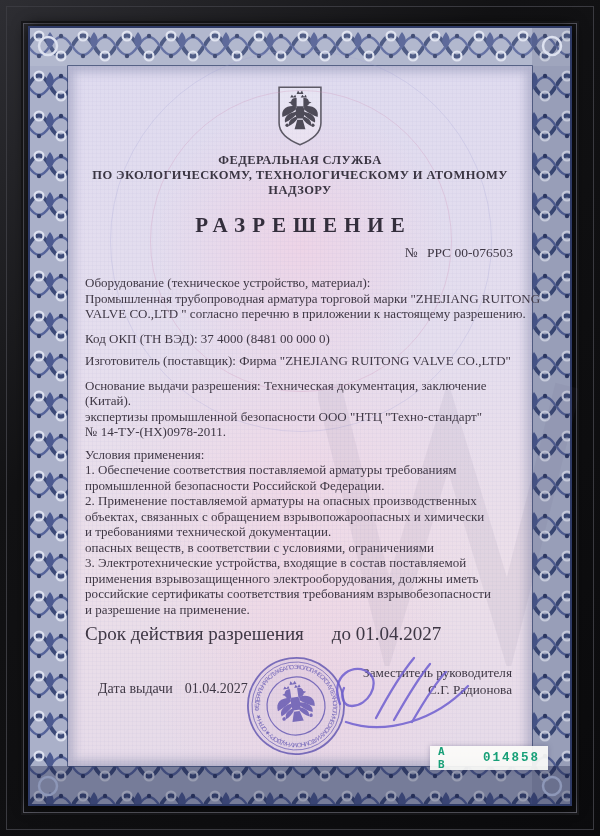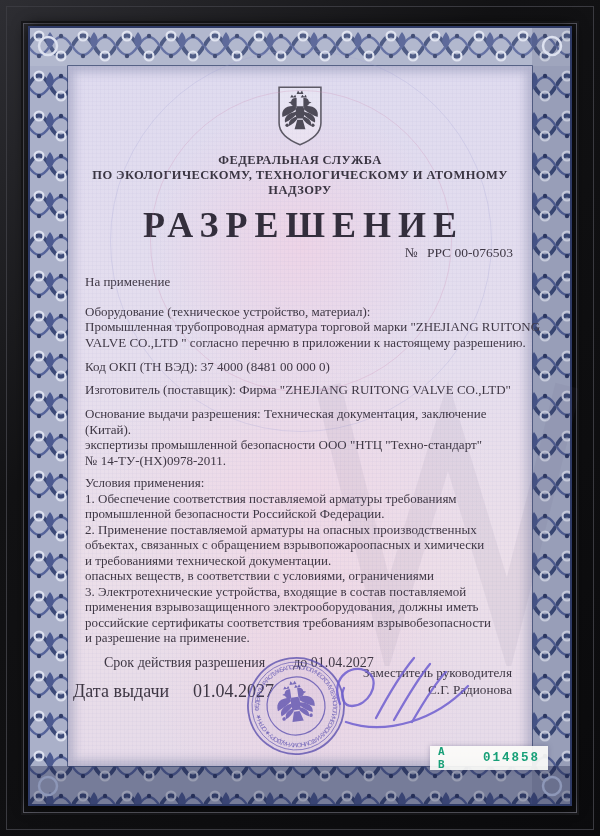--- a/index.html
+++ b/index.html
@@ -23,28 +23,28 @@
       linear-gradient(180deg,#dfdbef 0%, #e5deee 40%, #ecdfe9 72%, #e6dbe9 100%);
     box-shadow: inset 0 0 10px 6px rgba(124,131,167,0.45);
     color:#3e3744;}
   .rosette{position:absolute;border-radius:50%;border:1.5px solid rgba(205,150,185,0.30);}
   .r1{left:82px;top:24px;width:300px;height:300px;}
   .r2{left:42px;top:-16px;width:380px;height:380px;border-color:rgba(160,160,210,0.25);}
   .wm{position:absolute;left:250px;top:280px;width:260px;height:320px;opacity:0.07;}
   
   .emblem{display:block;margin:7px auto 6px auto;}
   .agency{font-size:12.5px;font-weight:700;text-align:center;line-height:15px;letter-spacing:0.4px;color:#3a3542;}
-  .title{font-size:36px;font-weight:700;text-align:center;letter-spacing:7px;margin-top:12px;line-height:30px;color:#332e3c;margin-right:-7px;}
+  .title{font-size:21px;font-weight:700;text-align:center;letter-spacing:7px;margin-top:12px;line-height:30px;color:#332e3c;margin-right:-7px;}
   .numline{display:flex;justify-content:flex-end;gap:9px;font-size:13.5px;margin-top:4px;line-height:17px;padding-right:2px;}
   
   .ln{font-size:13px;line-height:15.5px;white-space:nowrap;}
   .mt13{margin-top:13px}.mt6{margin-top:14px}.mt9{margin-top:9px}.mt7{margin-top:7px}
-  .validity{display:flex;gap:28px;margin-top:9px;font-size:14px;line-height:16px;margin-left:19px;}
-  
-  .dateline{position:absolute;left:45px;top:655px;display:flex;gap:24px;font-size:18px;color:#3e3744;z-index:4;}
+  .validity{display:flex;gap:28px;margin-top:9px;font-size:19px;line-height:16px;}
+  
+  .dateline{position:absolute;left:70px;top:655px;display:flex;gap:12px;font-size:14px;color:#3e3744;z-index:4;}
   .signer{position:absolute;right:60px;top:638px;text-align:right;font-size:13.2px;line-height:17px;color:#3e3744;z-index:4;}
   .stamp{position:absolute;left:206px;top:618px;z-index:5;transform:rotate(-8deg);}
   .signature{position:absolute;left:288px;top:620px;z-index:6;}
   .serial{position:absolute;left:402px;top:720px;width:118px;height:24px;z-index:7;
           background:rgba(252,252,249,0.92);box-shadow:0 0 5px rgba(70,70,110,0.35);
           display:flex;align-items:center;justify-content:flex-end;gap:20px;padding:0 8px;box-sizing:border-box;
           font-family:"DejaVu Sans Mono","Liberation Mono",monospace;font-weight:700;font-size:12.5px;color:#18a078;}
   .serial .series{letter-spacing:4px;font-size:11px;}
   .serial .digits{letter-spacing:2px;font-family:Liberation Mono, monospace;}
 </style>
@@ -123,21 +123,20 @@
       <div class="agency">ФЕДЕРАЛЬНАЯ СЛУЖБА</div>
       <div class="agency">ПО ЭКОЛОГИЧЕСКОМУ, ТЕХНОЛОГИЧЕСКОМУ И АТОМНОМУ НАДЗОРУ</div>
 
       <div class="title">РАЗРЕШЕНИЕ</div>
 
       <div class="numline">
         <span>№</span>
         <span>РРС 00-076503</span>
       </div>
 
-      <div class="ln mt13">На применение</div>
       <div class="ln mt6">Оборудование (техническое устройство, материал):</div>
       <div class="ln">Промышленная трубопроводная арматура торговой марки "ZHEJIANG RUITONG</div>
       <div class="ln">VALVE CO.,LTD " согласно перечню в приложении к настоящему разрешению.</div>
       <div class="ln mt9">Код ОКП (ТН ВЭД): 37 4000 (8481 00 000 0)</div>
       <div class="ln mt7">Изготовитель (поставщик): Фирма  "ZHEJIANG RUITONG VALVE CO.,LTD"</div>
       <div class="ln mt9">Основание выдачи разрешения: Техническая документация, заключение</div>
       <div class="ln">(Китай).</div>
       <div class="ln">экспертизы промышленной безопасности ООО "НТЦ "Техно-стандарт"</div>
       <div class="ln">№ 14-ТУ-(НХ)0978-2011.</div>
       <div class="ln mt7">Условия применения:</div>

